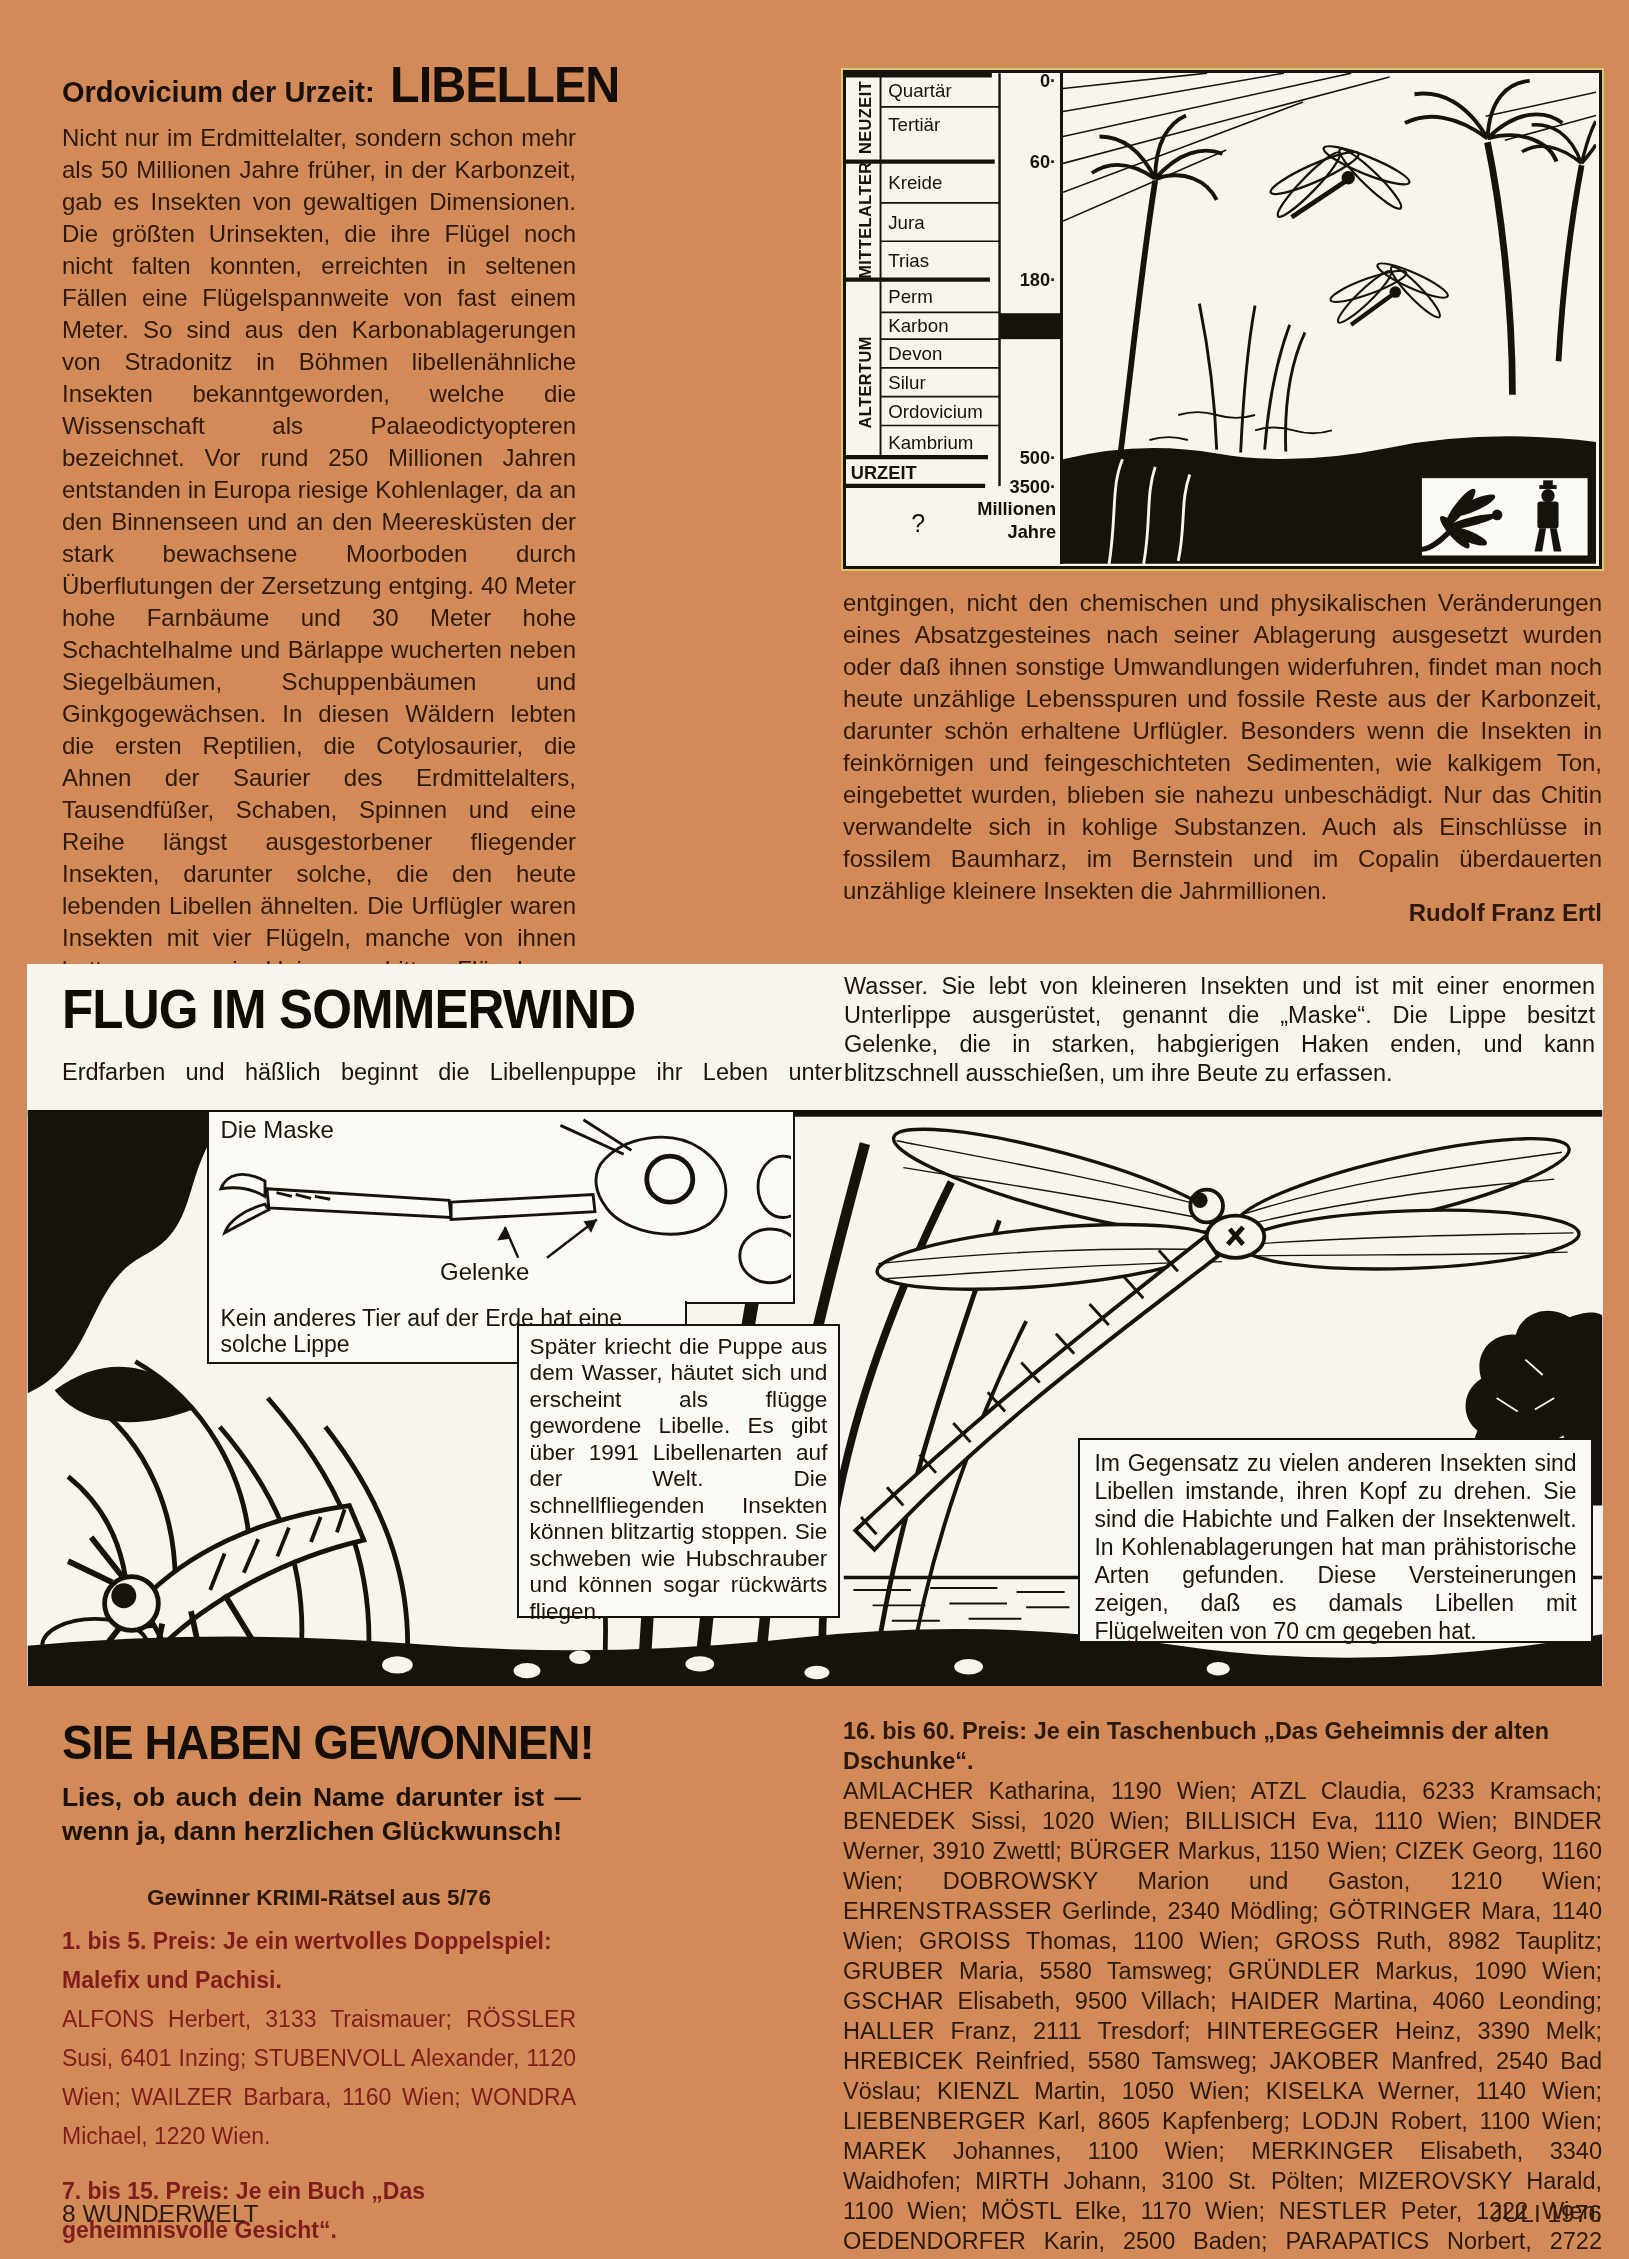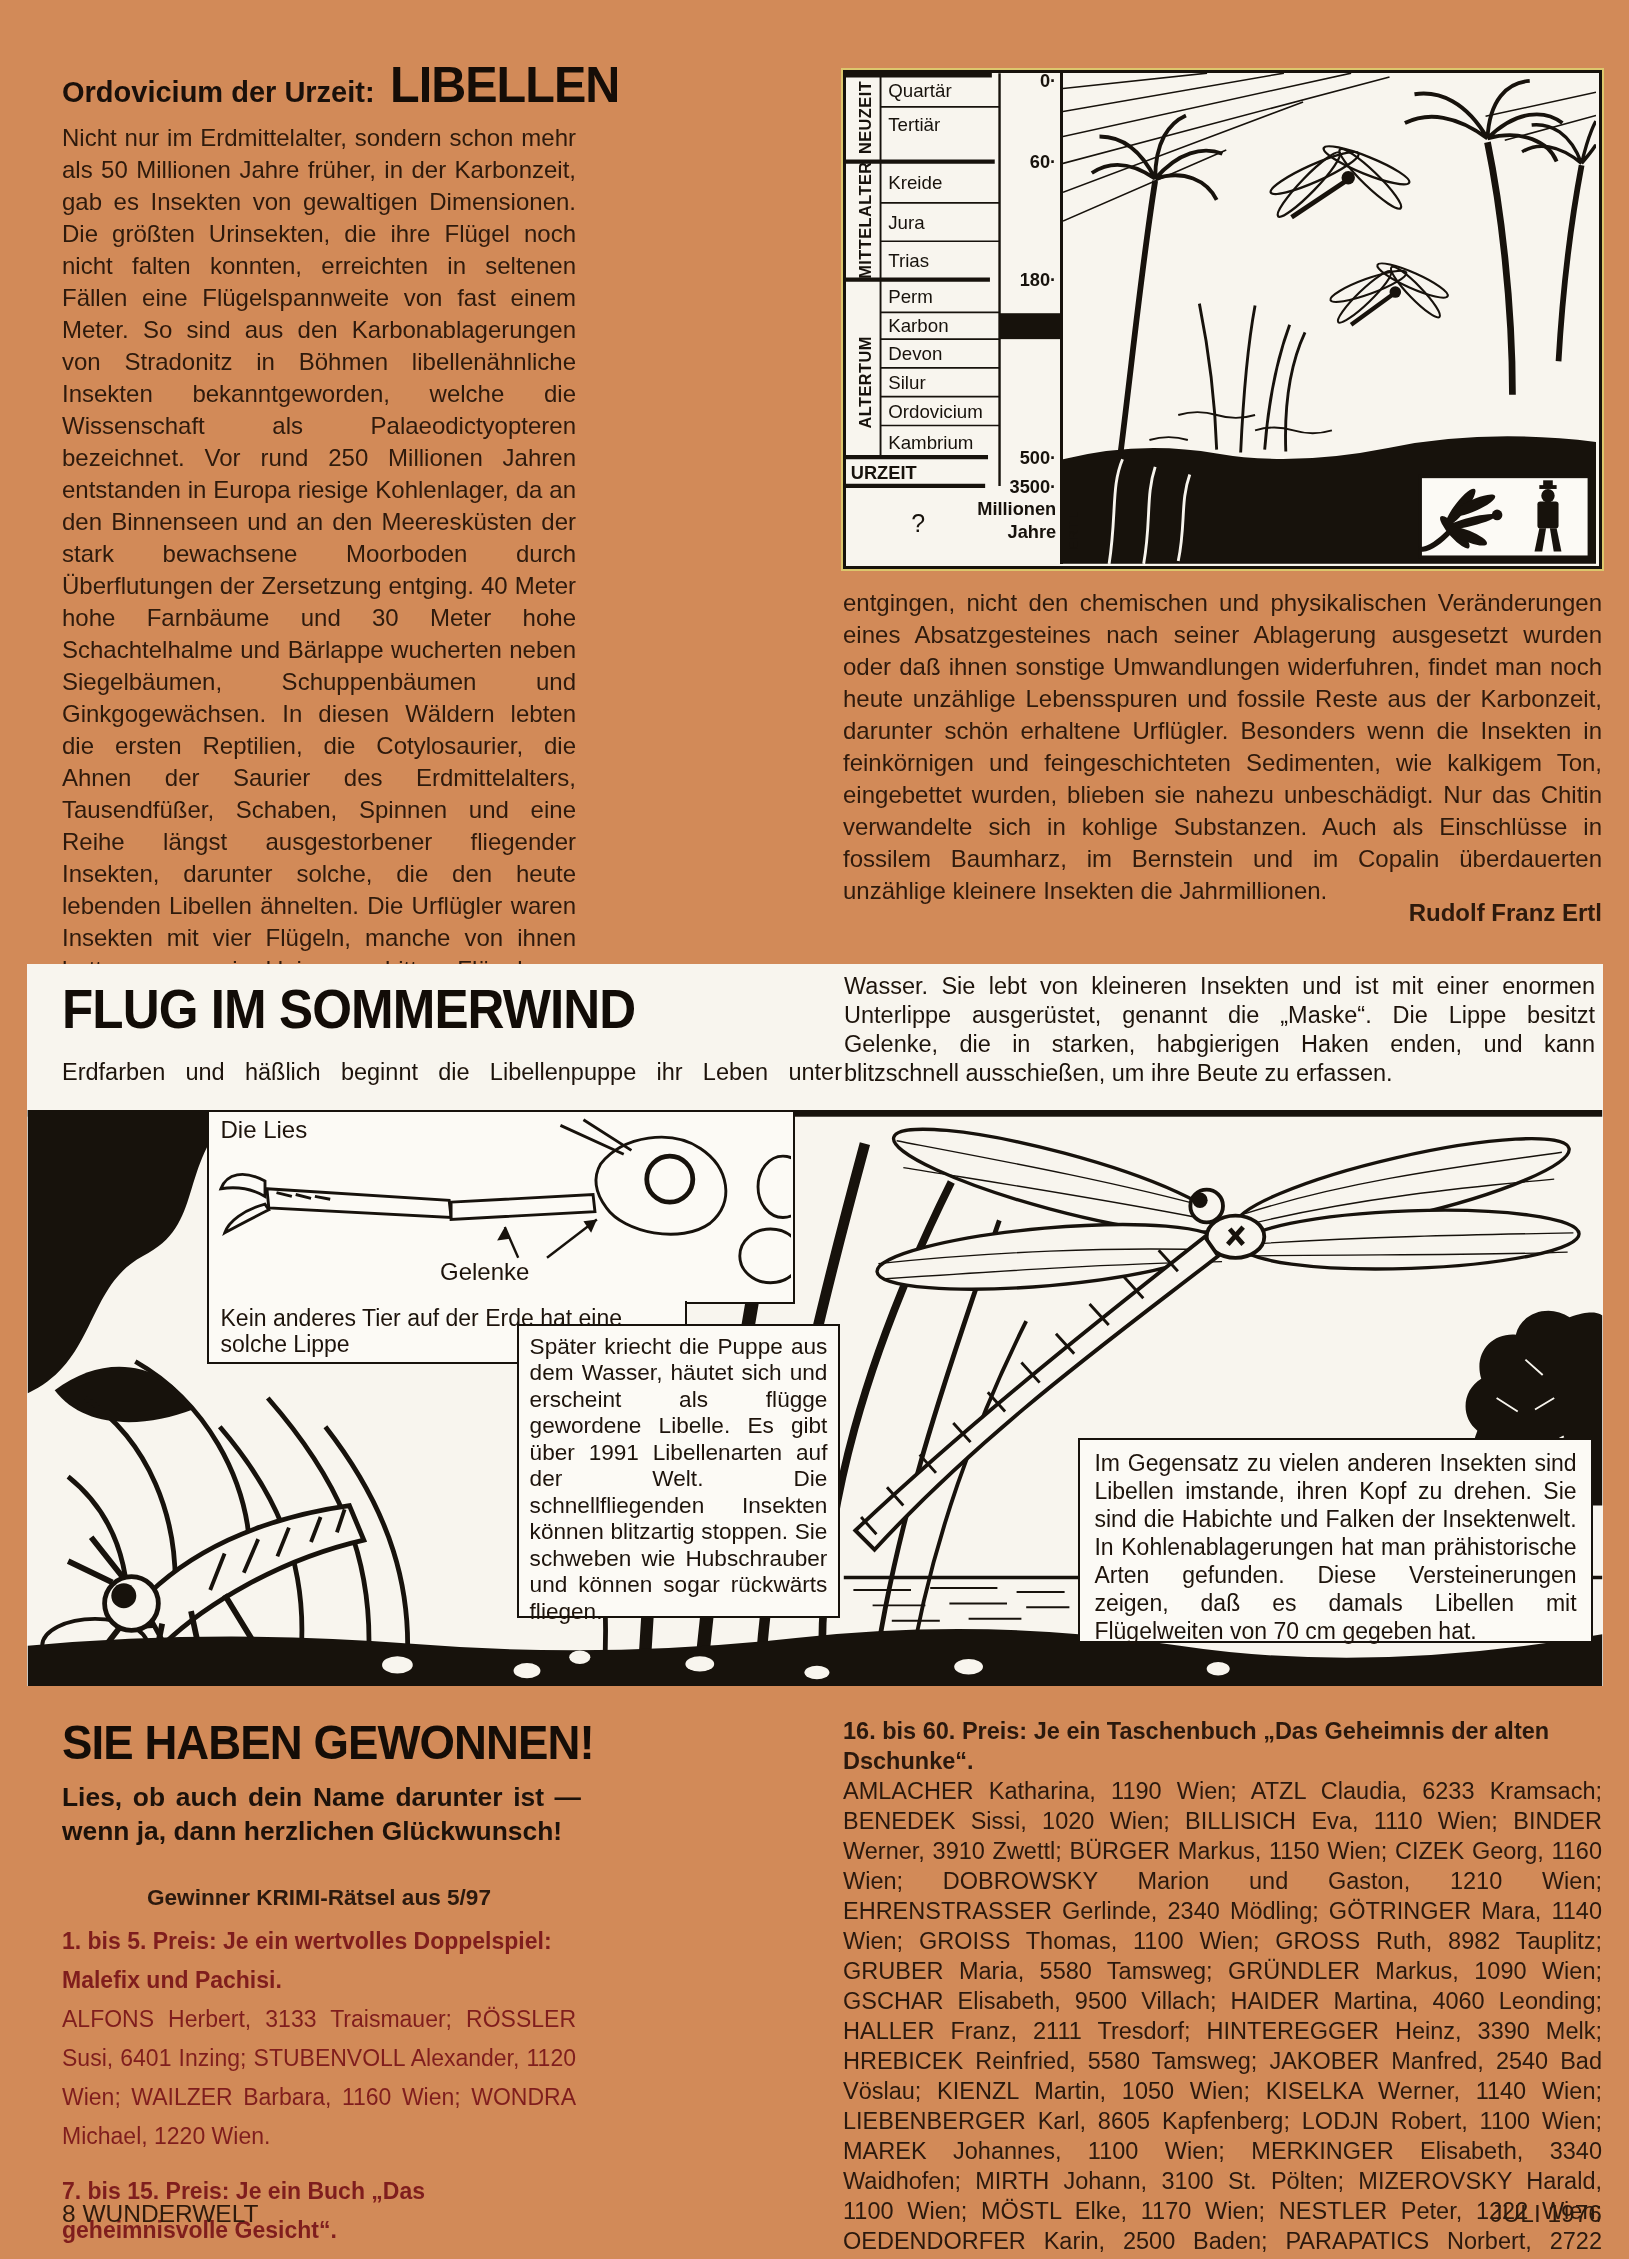--- a/index.html
+++ b/index.html
@@ -319,33 +319,33 @@
         <path d="M70,84 l16,4 M90,86 l16,4 M110,88 l16,3"></path>
       </g>
 
       <g stroke="#17120c" stroke-width="2.5">
         <line x1="322" y1="152" x2="308" y2="120"></line>
         <line x1="352" y1="152" x2="404" y2="112"></line>
       </g>
       <polygon points="308,120 300,134 314,132" fill="#17120c"></polygon>
       <polygon points="404,112 390,114 398,126" fill="#17120c"></polygon>
     </svg>
-    <span class="abs maske-title" style="left:11.5px;top:3.8px;">Die Lies</span>
+    <span class="abs maske-title" style="left:11.5px;top:3.8px;">Die Maske</span>
     <span class="abs gelenke" style="left:231px;top:146px;">Gelenke</span>
   </div>
 
   <div class="abs wbox maske-cap" style="left:207px;top:1301px;width:480px;height:63px;border-top:none;padding:3.8px 11.5px;">Kein anderes Tier auf der Erde hat eine solche Lippe</div>
 
   <div class="abs wbox boxtext just" style="left:517px;top:1324px;width:323px;height:294px;padding:7.7px 10.6px;">Später kriecht die Puppe aus dem Wasser, häutet sich und erscheint als flügge gewordene Libelle. Es gibt über 1991 Libellenarten auf der Welt. Die schnellfliegenden Insekten können blitzartig stoppen. Sie schweben wie Hubschrauber und können sogar rückwärts fliegen.</div>
 
   <div class="abs wbox boxtext2 just" style="left:1078px;top:1438px;width:515px;height:205px;padding:8.6px 14.4px;">Im Gegensatz zu vielen anderen Insekten sind Libellen imstande, ihren Kopf zu drehen. Sie sind die Habichte und Falken der Insektenwelt. In Kohlenablagerungen hat man prähistorische Arten gefunden. Diese Versteinerungen zeigen, daß es damals Libellen mit Flügelweiten von 70 cm gegeben hat.</div>
 
   <div class="abs won-title" style="left:62px;top:1714px;">SIE HABEN GEWONNEN!</div>
   <div class="abs won-sub just" style="left:62px;top:1780px;width:519px;">Lies, ob auch dein Name darunter ist — wenn ja, dann herzlichen Glückwunsch!</div>
-  <div class="abs contest" style="left:62px;top:1885px;width:514px;">Gewinner KRIMI-Rätsel aus 5/97</div>
+  <div class="abs contest" style="left:62px;top:1885px;width:514px;">Gewinner KRIMI-Rätsel aus 5/76</div>
 
   <div class="abs" style="left:62px;top:1922px;width:514px;">
     <div class="prize">
       <span class="pt">1. bis 5. Preis: Je ein wertvolles Doppelspiel: Malefix und Pachisi.</span>
       <div class="just">ALFONS Herbert, 3133 Traismauer; RÖSSLER Susi, 6401 Inzing; STUBENVOLL Alexander, 1120 Wien; WAILZER Barbara, 1160 Wien; WONDRA Michael, 1220 Wien.</div>
     </div>
     <div class="prize">
       <span class="pt">7. bis 15. Preis: Je ein Buch „Das geheimnisvolle Gesicht“.</span>
       <div class="just">BELLAK Rolf, 1110 Wien; FREUND Karin, 1030 Wien; GRABER Stefan, 6020 Innsbruck; JENEWEIN Andreas, 6130 Schwaz; KRAFT Michael und Gerhard, MAIERBRUGGER Klaus, 8864 Turracher Höhe; MARSCHLER Gisela, 2223 Hohenruppersdorf; OPPENAUER Harald, 1060 Wien; SEEBÖCK Susi, 3200 Obergrafendorf; SPITZKOPF Andreas, 1140 Wien.</div>
     </div>

